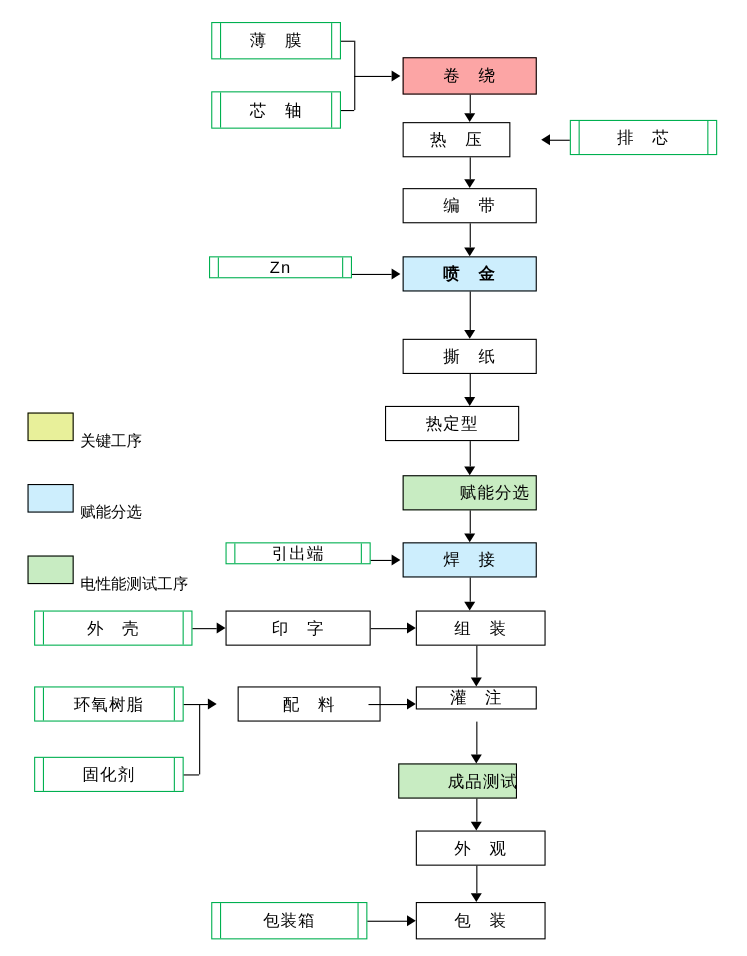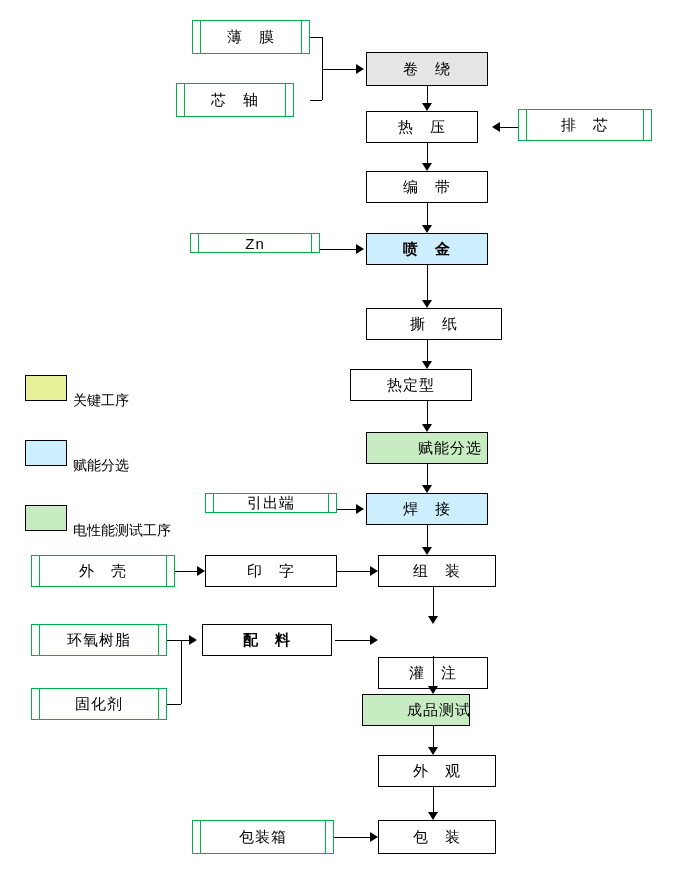--- a/index.html
+++ b/index.html
@@ -16,21 +16,21 @@
     border:1px solid #000000;
     background:#ffffff;
     display:flex;
     align-items:center;
     justify-content:center;
     font-size:15px;
     color:#000000;
     letter-spacing:1px;
     white-space:nowrap;
   }
-  .node.key{background:#e5e5e5;}        
+  .node.key{background:#fca5a5;}        
   .node.special{background:#cdeefd;}    
   .node.etest{background:#c8ecc2;padding-left:46px;}      
   
   .mat{
     border:1px solid #00b050;
     position:absolute;
     box-sizing:border-box;
     background:#ffffff;
     display:flex;
     align-items:center;
@@ -82,44 +82,44 @@
 <div class="swatch key" style="left:25px;top:375px;"></div>
 <div class="legend-label" style="left:73px;top:392px;">关键工序</div>
 
 <div class="swatch special" style="left:25px;top:440px;"></div>
 <div class="legend-label" style="left:73px;top:457px;">赋能分选</div>
 
 <div class="swatch etest" style="left:25px;top:505px;"></div>
 <div class="legend-label" style="left:73px;top:522px;">电性能测试工序</div>
 
 <div class="mat" style="left:192px;top:20px;width:118px;height:34px;">薄　膜</div>
-<div class="mat" style="left:176px;top:83px;width:118px;height:34px;">芯　轴</div>
+<div class="mat" style="left:192px;top:83px;width:118px;height:34px;">芯　轴</div>
 <div class="mat" style="left:518px;top:109px;width:134px;height:32px;">排　芯</div>
 <div class="mat" style="left:190px;top:233px;width:130px;height:20px;">Zn</div>
 <div class="mat" style="left:205px;top:493px;width:132px;height:20px;">引出端</div>
 <div class="mat" style="left:31px;top:555px;width:144px;height:32px;">外　壳</div>
 <div class="mat" style="left:31px;top:624px;width:136px;height:32px;">环氧树脂</div>
 <div class="mat" style="left:31px;top:688px;width:136px;height:32px;text-align:right;">固化剂</div>
 <div class="mat" style="left:192px;top:820px;width:142px;height:34px;">包装箱</div>
 
 <div class="node key" style="left:366px;top:52px;width:122px;height:34px;">卷　绕</div>
-<div class="node" style="left:366px;top:111px;width:112px;height:32px;">热　压</div>
+<div class="node" style="left:366px;top:111px;width:98px;height:32px;">热　压</div>
 <div class="node" style="left:366px;top:171px;width:122px;height:32px;">编　带</div>
 <div class="node special" style="left:366px;top:233px;width:122px;height:32px;font-weight:bold;">喷　金</div>
-<div class="node" style="left:366px;top:308px;width:136px;height:32px;">撕　纸</div>
+<div class="node" style="left:366px;top:308px;width:122px;height:32px;">撕　纸</div>
 <div class="node" style="left:350px;top:369px;width:122px;height:32px;">热定型</div>
 <div class="node etest" style="left:366px;top:432px;width:122px;height:32px;">赋能分选</div>
 <div class="node special" style="left:366px;top:493px;width:122px;height:32px;">焊　接</div>
 <div class="node" style="left:378px;top:555px;width:118px;height:32px;">组　装</div>
-<div class="node" style="left:378px;top:624px;width:110px;height:32px;margin-top:33px;">灌　注</div>
+<div class="node" style="left:378px;top:624px;width:110px;height:21px;">灌　注</div>
 <div class="node etest" style="left:362px;top:694px;width:108px;height:32px;text-align:center;">成品测试</div>
 <div class="node" style="left:378px;top:755px;width:118px;height:32px;">外　观</div>
 <div class="node" style="left:378px;top:820px;width:118px;height:34px;">包　装</div>
 <div class="node" style="left:205px;top:555px;width:132px;height:32px;">印　字</div>
-<div class="node" style="left:202px;top:624px;width:130px;height:32px;font-weight:bold;">配　料</div>
+<div class="node" style="left:216px;top:624px;width:130px;height:32px;">配　料</div>
 
 <div class="ln h" style="left:310px;top:37px;width:12px;"></div>
 <div class="ln h" style="left:310px;top:100px;width:12px;"></div>
 <div class="ln v" style="left:322px;top:37px;height:63px;"></div>
 <div class="ln h" style="left:322px;top:69px;width:34px;"></div>
 <div class="ar right" style="left:356px;top:64px;"></div>
 
 <div class="ln v" style="left:427px;top:86px;height:17px;"></div>
 <div class="ar down" style="left:422px;top:103px;"></div>
 

